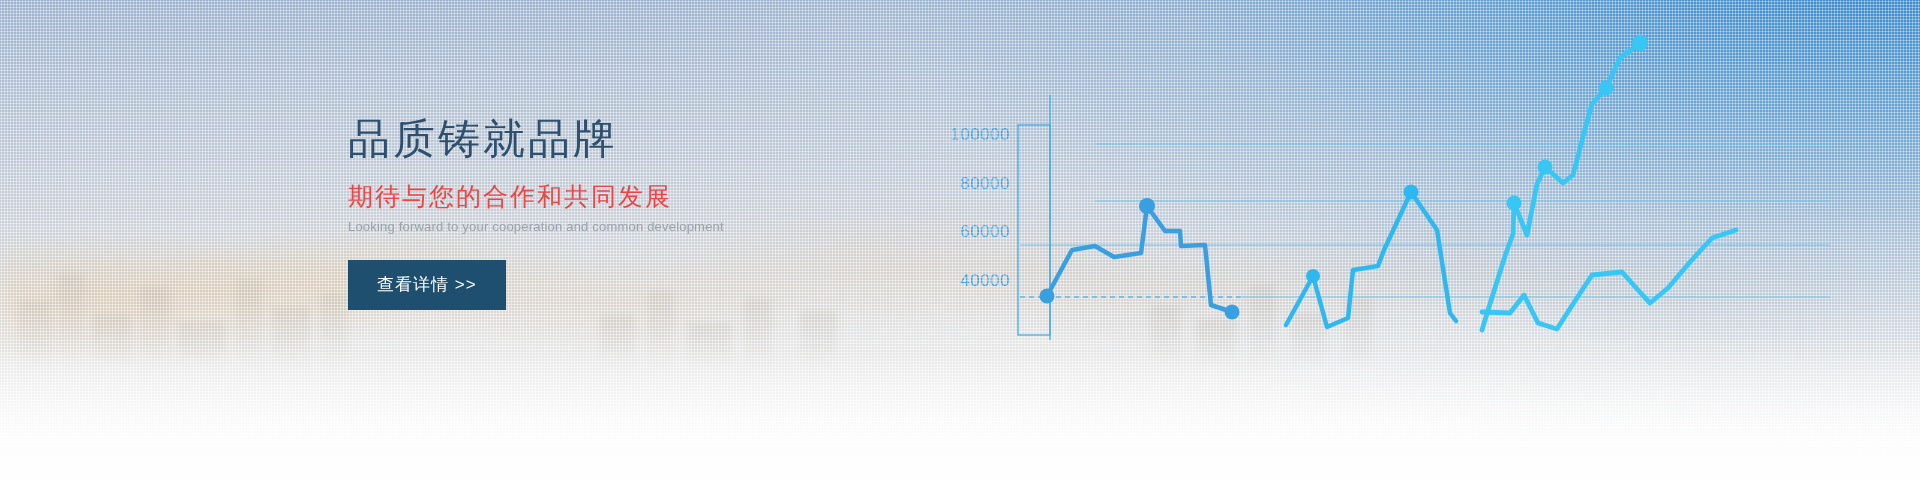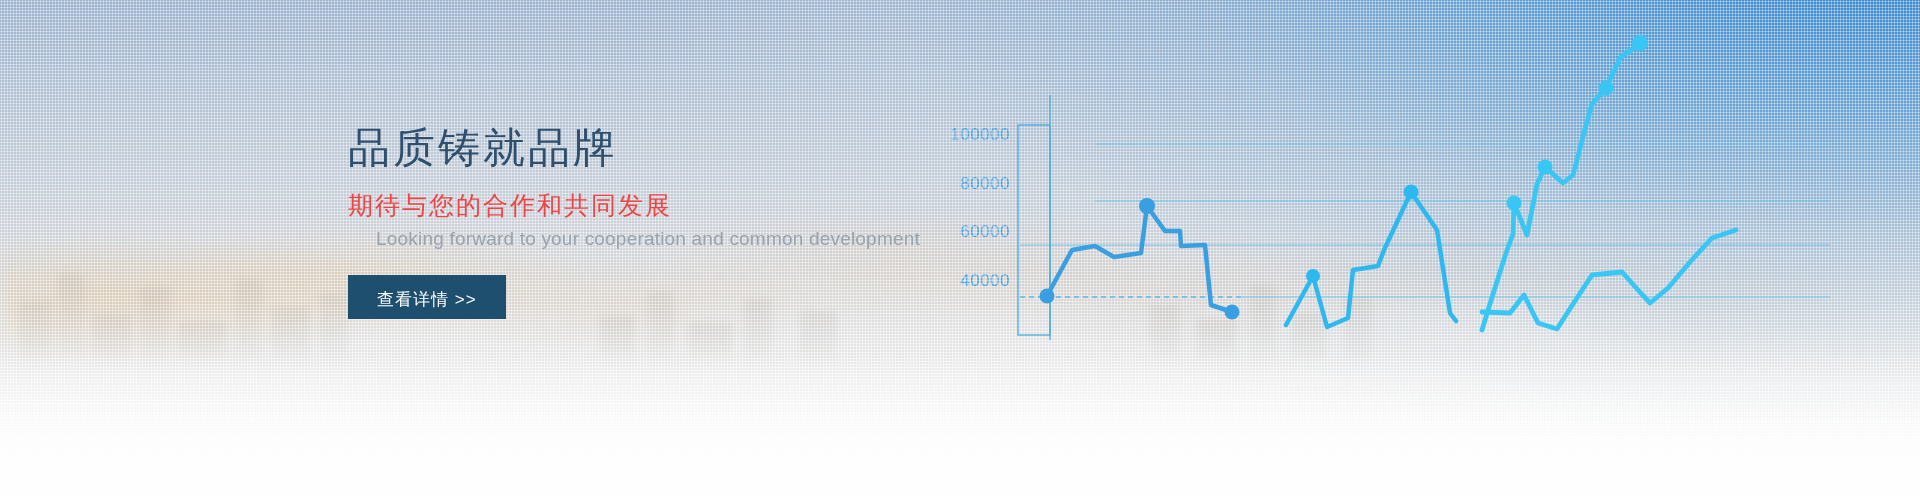--- a/index.html
+++ b/index.html
@@ -86,21 +86,21 @@
     position: absolute;
     left: 0; right: 0; bottom: 0;
     height: 150px;
     background: linear-gradient(to bottom, rgba(255,255,255,0) 0%, rgba(255,255,255,0.78) 58%, rgba(255,255,255,0.96) 100%);
   }
 
   
   .copy {
     position: absolute;
     left: 348px;
-    top: 127px;
+    top: 118px;
     width: 520px;
     z-index: 6;
   }
   .headline {
     font-size: 42px;
     line-height: 1.0;
     letter-spacing: 3px;
     color: #2e4f6e;
     font-weight: 400;
     margin: 0 0 24px 0;
@@ -109,36 +109,35 @@
   .subhead {
     font-size: 25px;
     line-height: 1.0;
     letter-spacing: 2px;
     color: #ef4444;
     font-weight: 400;
     margin: 0 0 11px 0;
     white-space: nowrap;
   }
   .subhead-en {
-    font-size: 19px;
+    font-size: 13px;
     line-height: 1.0;
     letter-spacing: 0.2px;
     color: #9aa3ad;
     font-weight: 400;
     margin: 7px 0 27px 0;
     white-space: nowrap;
-    padding-left: 28px;
   }
   .cta {
     display: inline-block;
     background: #1f4f6e;
     color: #ffffff;
     font-size: 17px;
     letter-spacing: 1px;
-    padding: 13px 29px 8px 29px;
+    padding: 13px 29px 14px 29px;
     border: none;
     cursor: pointer;
     text-decoration: none;
     font-family: inherit;
   }
 
   
   .chart {
     position: absolute;
     left: 0;

